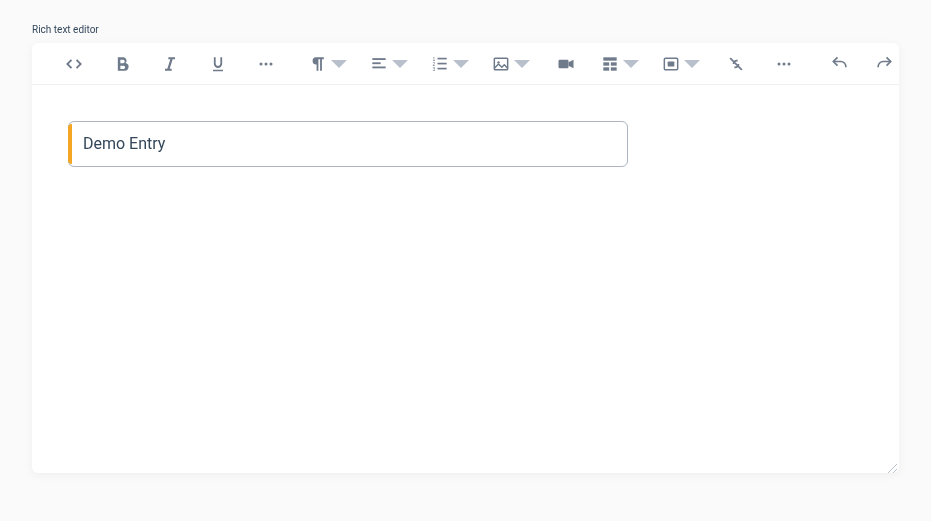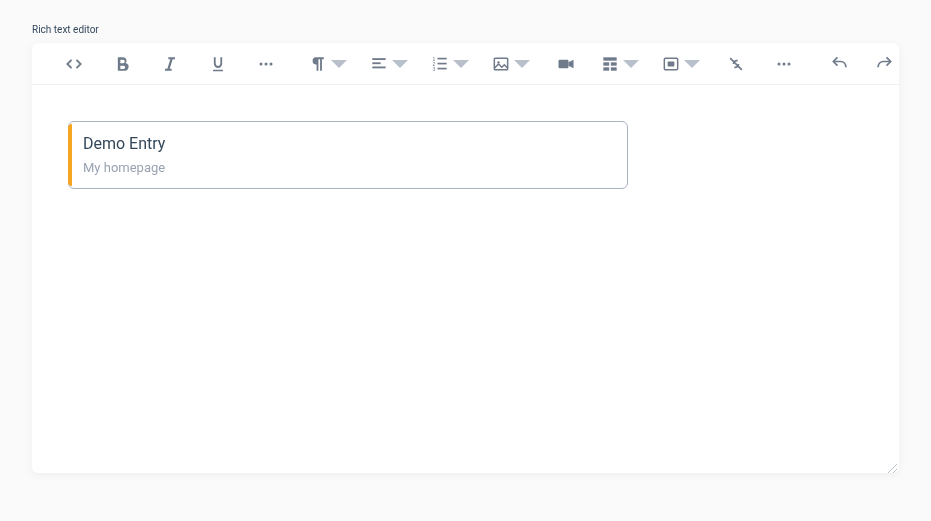--- a/index.html
+++ b/index.html
@@ -245,21 +245,20 @@
       </button>
     </div>
 
     <div class="tb-spacer"></div>
 
   </div>
 
   <div class="editor-area">
     <div class="entry-card">
       <div class="entry-title">Demo Entry</div>
-      <div class="entry-sub">My homepage</div>
     </div>
 
     <div class="resize-handle">
       <svg viewBox="0 0 12 12" fill="none" stroke="#b8c0cc" stroke-width="1">
           <line x1="2" y1="12" x2="12" y2="2"></line>
           <line x1="7" y1="12" x2="12" y2="7"></line>
         </svg>
     </div>
   </div>
 </div>

